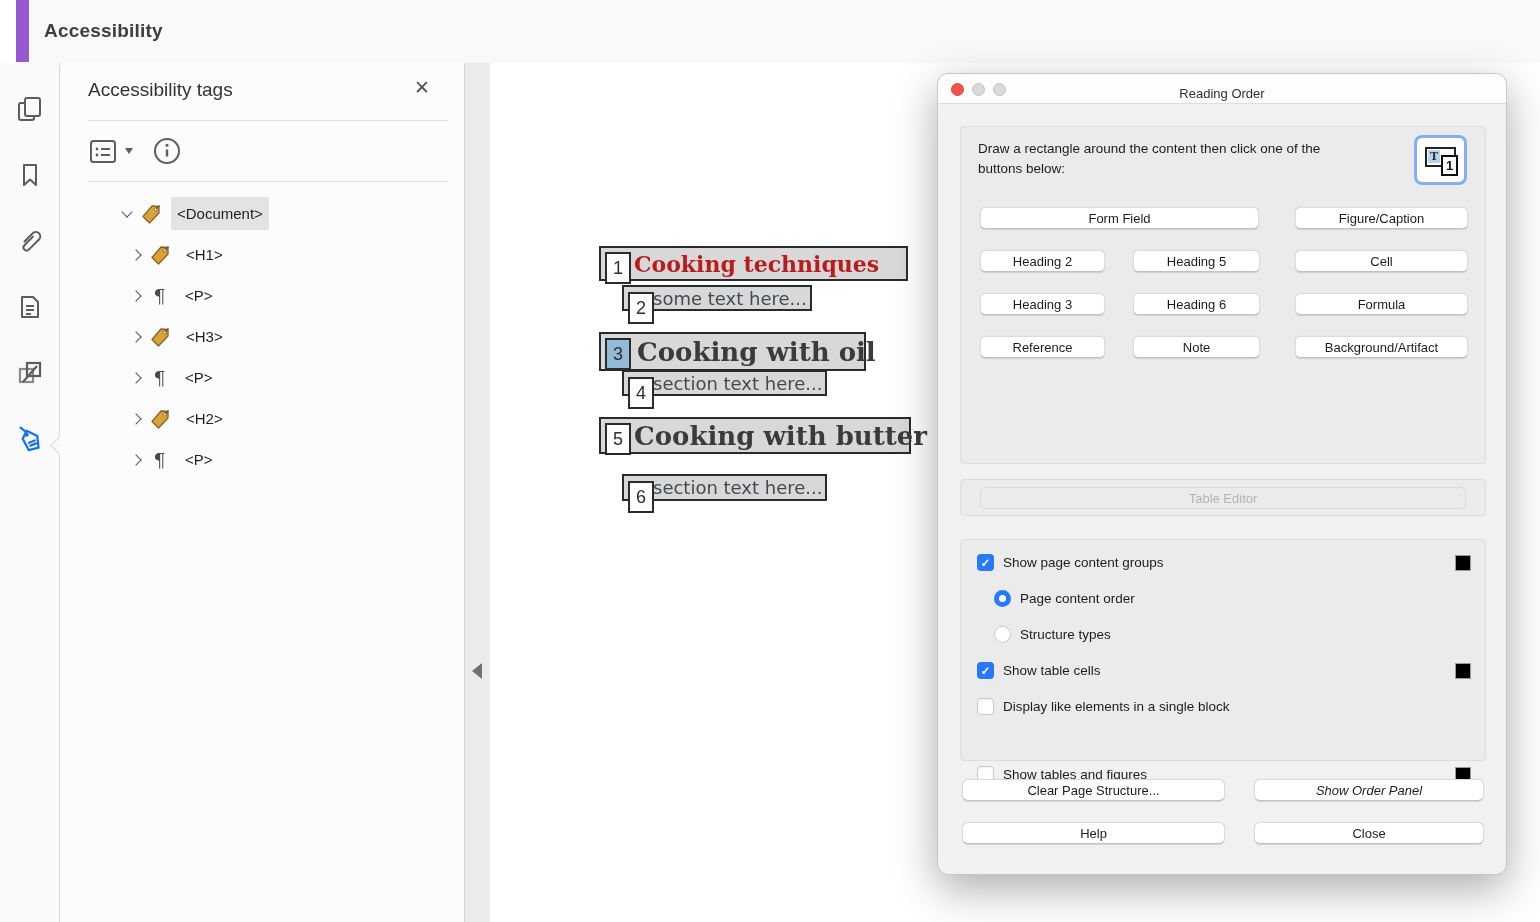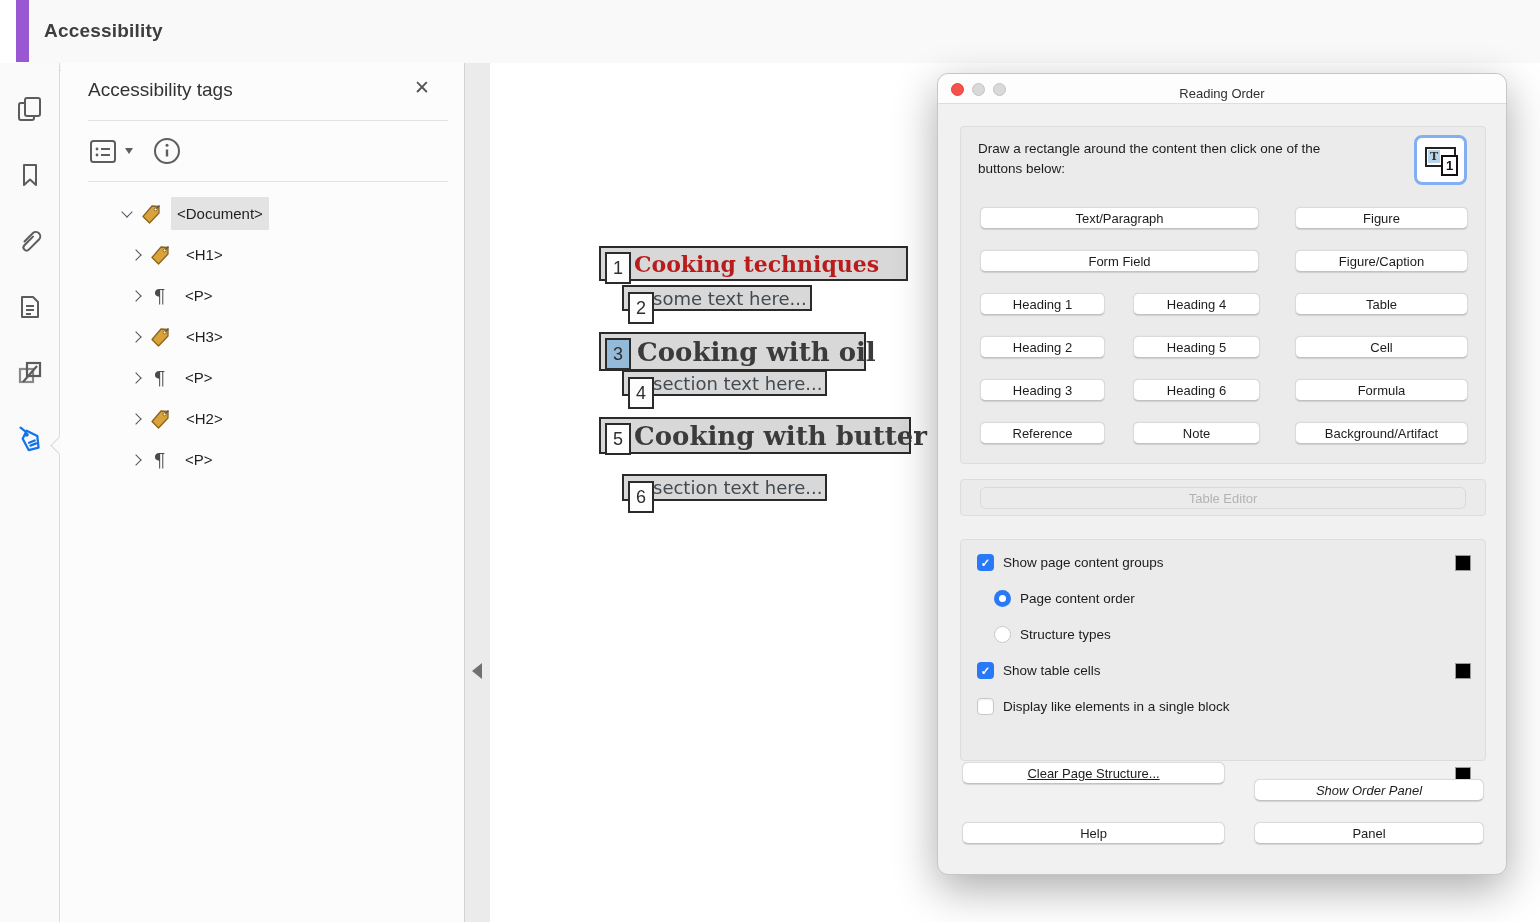--- a/index.html
+++ b/index.html
@@ -103,21 +103,21 @@
   .rdo { width:17px; height:17px; border-radius:50%; flex:0 0 auto; cursor:pointer; }
   .rdo.on { background:#2879f8; position:relative; }
   .rdo.on::after { content:""; position:absolute; left:5px; top:5px; width:7px; height:7px; border-radius:50%; background:#fff; }
   .rdo.off { background:#fff; border:1px solid #c8c8c8; }
   .indent17 { margin-left:17px; }
   .swatch { margin-left:auto; width:16px; height:16px; background:#000; border:1px solid #9a9a9a; cursor:pointer; }
 
   .footbtn { position:absolute; height:22px; background:#fff; border:1px solid rgba(0,0,0,.14);
     border-bottom-color:rgba(0,0,0,.24); border-radius:6px; box-shadow:0 .5px 1px rgba(0,0,0,.12);
     font-size:13px; color:#1d1d1f; display:flex; align-items:center; justify-content:center; cursor:pointer; }
-  .fb-clear { left:24px; top:688px; width:263px;text-decoration:underline; }
+  .fb-clear { left:24px; top:705px; width:263px; }
   .fb-order { left:316px; top:705px; width:230px;font-style:italic; }
   .fb-help  { left:24px; top:748px; width:263px; }
   .fb-close { left:316px; top:748px; width:230px; }
 
   svg { display:block; }
 </style>
 </head>
 <body>
 
 <div class="stage">
@@ -307,31 +307,22 @@
       <div class="instructions">Draw a rectangle around the content then click one of the buttons below:</div>
       <div class="struct-btn">
         <div class="struct-rect">
           <div class="struct-T">T</div>
         </div>
         <div class="struct-1">1</div>
       </div>
 
       <div class="btn-rows">
         <div class="brow">
-          <div class="tagbtn w-wide">Text/Paragraph</div>
-          <div class="tagbtn w-right">Figure</div>
-        </div>
-        <div class="brow">
           <div class="tagbtn w-wide">Form Field</div>
           <div class="tagbtn w-right">Figure/Caption</div>
-        </div>
-        <div class="brow">
-          <div class="tagbtn w-sm1">Heading 1</div>
-          <div class="tagbtn w-sm2">Heading 4</div>
-          <div class="tagbtn w-right">Table</div>
         </div>
         <div class="brow">
           <div class="tagbtn w-sm1">Heading 2</div>
           <div class="tagbtn w-sm2">Heading 5</div>
           <div class="tagbtn w-right">Cell</div>
         </div>
         <div class="brow">
           <div class="tagbtn w-sm1">Heading 3</div>
           <div class="tagbtn w-sm2">Heading 6</div>
           <div class="tagbtn w-right">Formula</div>
@@ -374,16 +365,16 @@
       <div class="orow" style="top:186px;margin-top:40px;">
         <span class="cbx off"></span>
         <span class="olabel">Show tables and figures</span>
         <span class="swatch"></span>
       </div>
     </div>
 
     <div class="footbtn fb-clear">Clear Page Structure...</div>
     <div class="footbtn fb-order">Show Order Panel</div>
     <div class="footbtn fb-help">Help</div>
-    <div class="footbtn fb-close">Panel</div>
+    <div class="footbtn fb-close">Close</div>
   </div>
 
 </div>
 
 </body></html>

